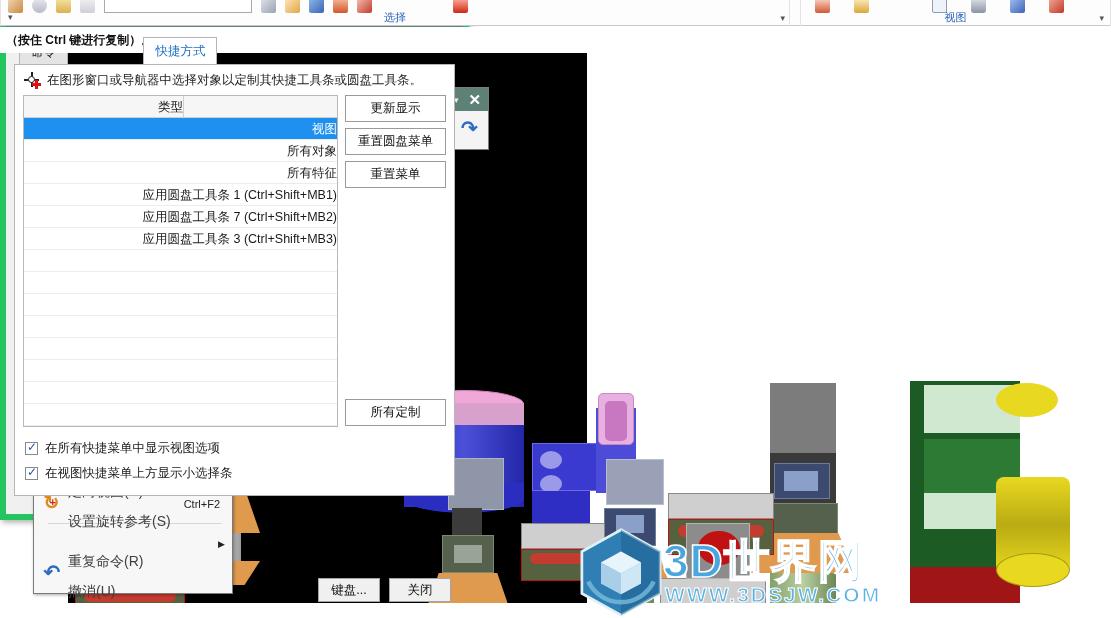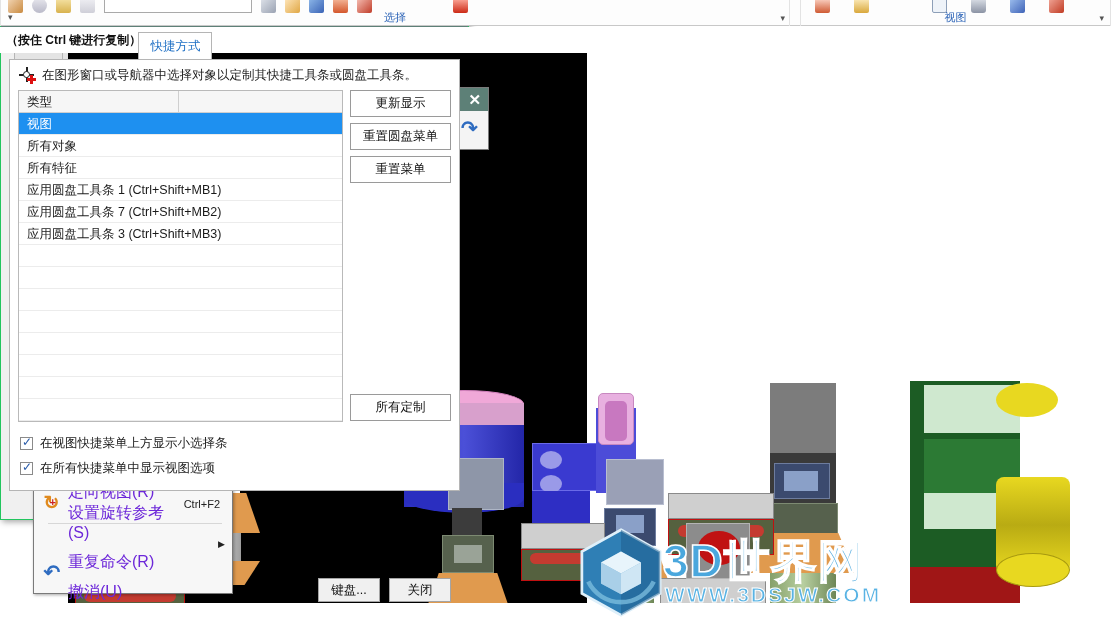--- a/index.html
+++ b/index.html
@@ -43,21 +43,21 @@
                  display:flex; align-items:center; padding:0 4px 0 7px; }
   .panel-title .ttl { flex:1; white-space:nowrap; overflow:hidden; text-overflow:ellipsis; }
   .p-caret { font-size:9px; padding:0 7px 0 2px; color:#e9efed; }
   .p-close { font-size:15px; font-weight:bold; line-height:1; padding:0 3px; color:#fff; cursor:default; }
 
   
   #ctxmenu { left:33px; top:92px; width:200px; }
   #ctxmenu .body { background:#f7f7f7; padding:3px 0 4px 0; }
   .mi { height:30px; display:flex; align-items:center; position:relative; padding-left:4px; }
   .mi .mic { width:30px; height:24px; display:flex; align-items:center; justify-content:center; flex:0 0 30px; }
-  .mi .mtx { flex:1; font-size:16px; color:#6d28d9;margin-top:36px; }
+  .mi .mtx { flex:1; font-size:14px; color:#404040;margin-top:36px; }
   .mi .macc { font-size:11px; color:#222; padding-right:12px; }
   .mi .marr { position:absolute; right:7px; font-size:9px; color:#222; }
   .msep { height:1px; background:#d7d7d7; margin:4px 10px 5px 14px; }
 
   
   .ic-refresh { width:19px;height:19px;border:1px solid #8d9fb8;background:#eef3f9;position:relative; }
   .ic-refresh:before{content:"\21BB";position:absolute;left:2px;top:-3px;font-size:16px;color:#14a014;font-weight:bold;}
   .ic-fit { width:19px;height:19px;border:1px solid #8d9fb8;background:#eef3f9;position:relative;}
   .ic-fit:before{content:"\2922";position:absolute;left:3px;top:-1px;font-size:13px;color:#c23b2e;}
   .ic-fit:after{content:"\2921";position:absolute;left:3px;top:-1px;font-size:13px;color:#c23b2e;}
@@ -83,21 +83,21 @@
 
   
   #dialbar { left:246px; top:227px; width:105px; }
   #dialbar .panel-title { padding-right:2px; }
   #dialbar .body { background:#f7f7f7; padding:5px 4px 6px 4px;
                    display:grid; grid-template-columns:repeat(3,1fr); gap:6px 2px; }
   .db-cell { height:28px; display:flex; align-items:center; justify-content:center; }
 
   
   #dlg { left:586px; top:36px; width:469px; height:520px; background:#f0f0f0;
-         border:1px solid #22c55e; box-shadow:2px 2px 6px rgba(0,0,0,.35); }
+         border:6px solid #22c55e; box-shadow:2px 2px 6px rgba(0,0,0,.35);text-align:right; }
   #dlg-title { height:28px; background:#5d8077; color:#fff; display:flex; align-items:center;
                padding:0 6px 0 11px; font-size:13px; }
   #dlg-title .ttl{flex:1;}
   #dlg-title .q{font-size:17px;font-weight:bold;padding:0 7px;}
   #dlg-title .x{font-size:17px;font-weight:bold;padding:0 4px;}
   #tabs { display:flex; padding:7px 0 0 13px; height:30px; align-items:flex-end; }
   .tab { height:24px; padding:0 11px; display:flex; align-items:center; font-size:12.5px;
          background:#e4e4e4; border:1px solid #b5b5b5; border-bottom:none; color:#1a1a1a;
          margin-right:-1px; }
   .tab.active { background:#fff; color:#1e6fc4; height:27px; position:relative; z-index:3; }
@@ -524,25 +524,25 @@
         <div class="rbtn">重置圆盘菜单</div>
         <div class="rbtn">重置菜单</div>
         <div class="spacer"></div>
         <div class="rbtn" style="margin-bottom:1px;">所有定制</div>
       </div>
     </div>
 
     <div id="checks">
       <div class="ckrow">
         <span class="ckbox"></span>
-        <span>在视图快捷菜单上方显示小选择条</span>
+        <span>在所有快捷菜单中显示视图选项</span>
       </div>
       <div class="ckrow">
         <span class="ckbox"></span>
-        <span>在所有快捷菜单中显示视图选项</span>
+        <span>在视图快捷菜单上方显示小选择条</span>
       </div>
     </div>
   </div>
 
   <div id="dlg-foot">
     <div class="fbtn" style="left:318px;">键盘...</div>
     <div class="fbtn" style="left:389px;">关闭</div>
   </div>
 </div>
 

